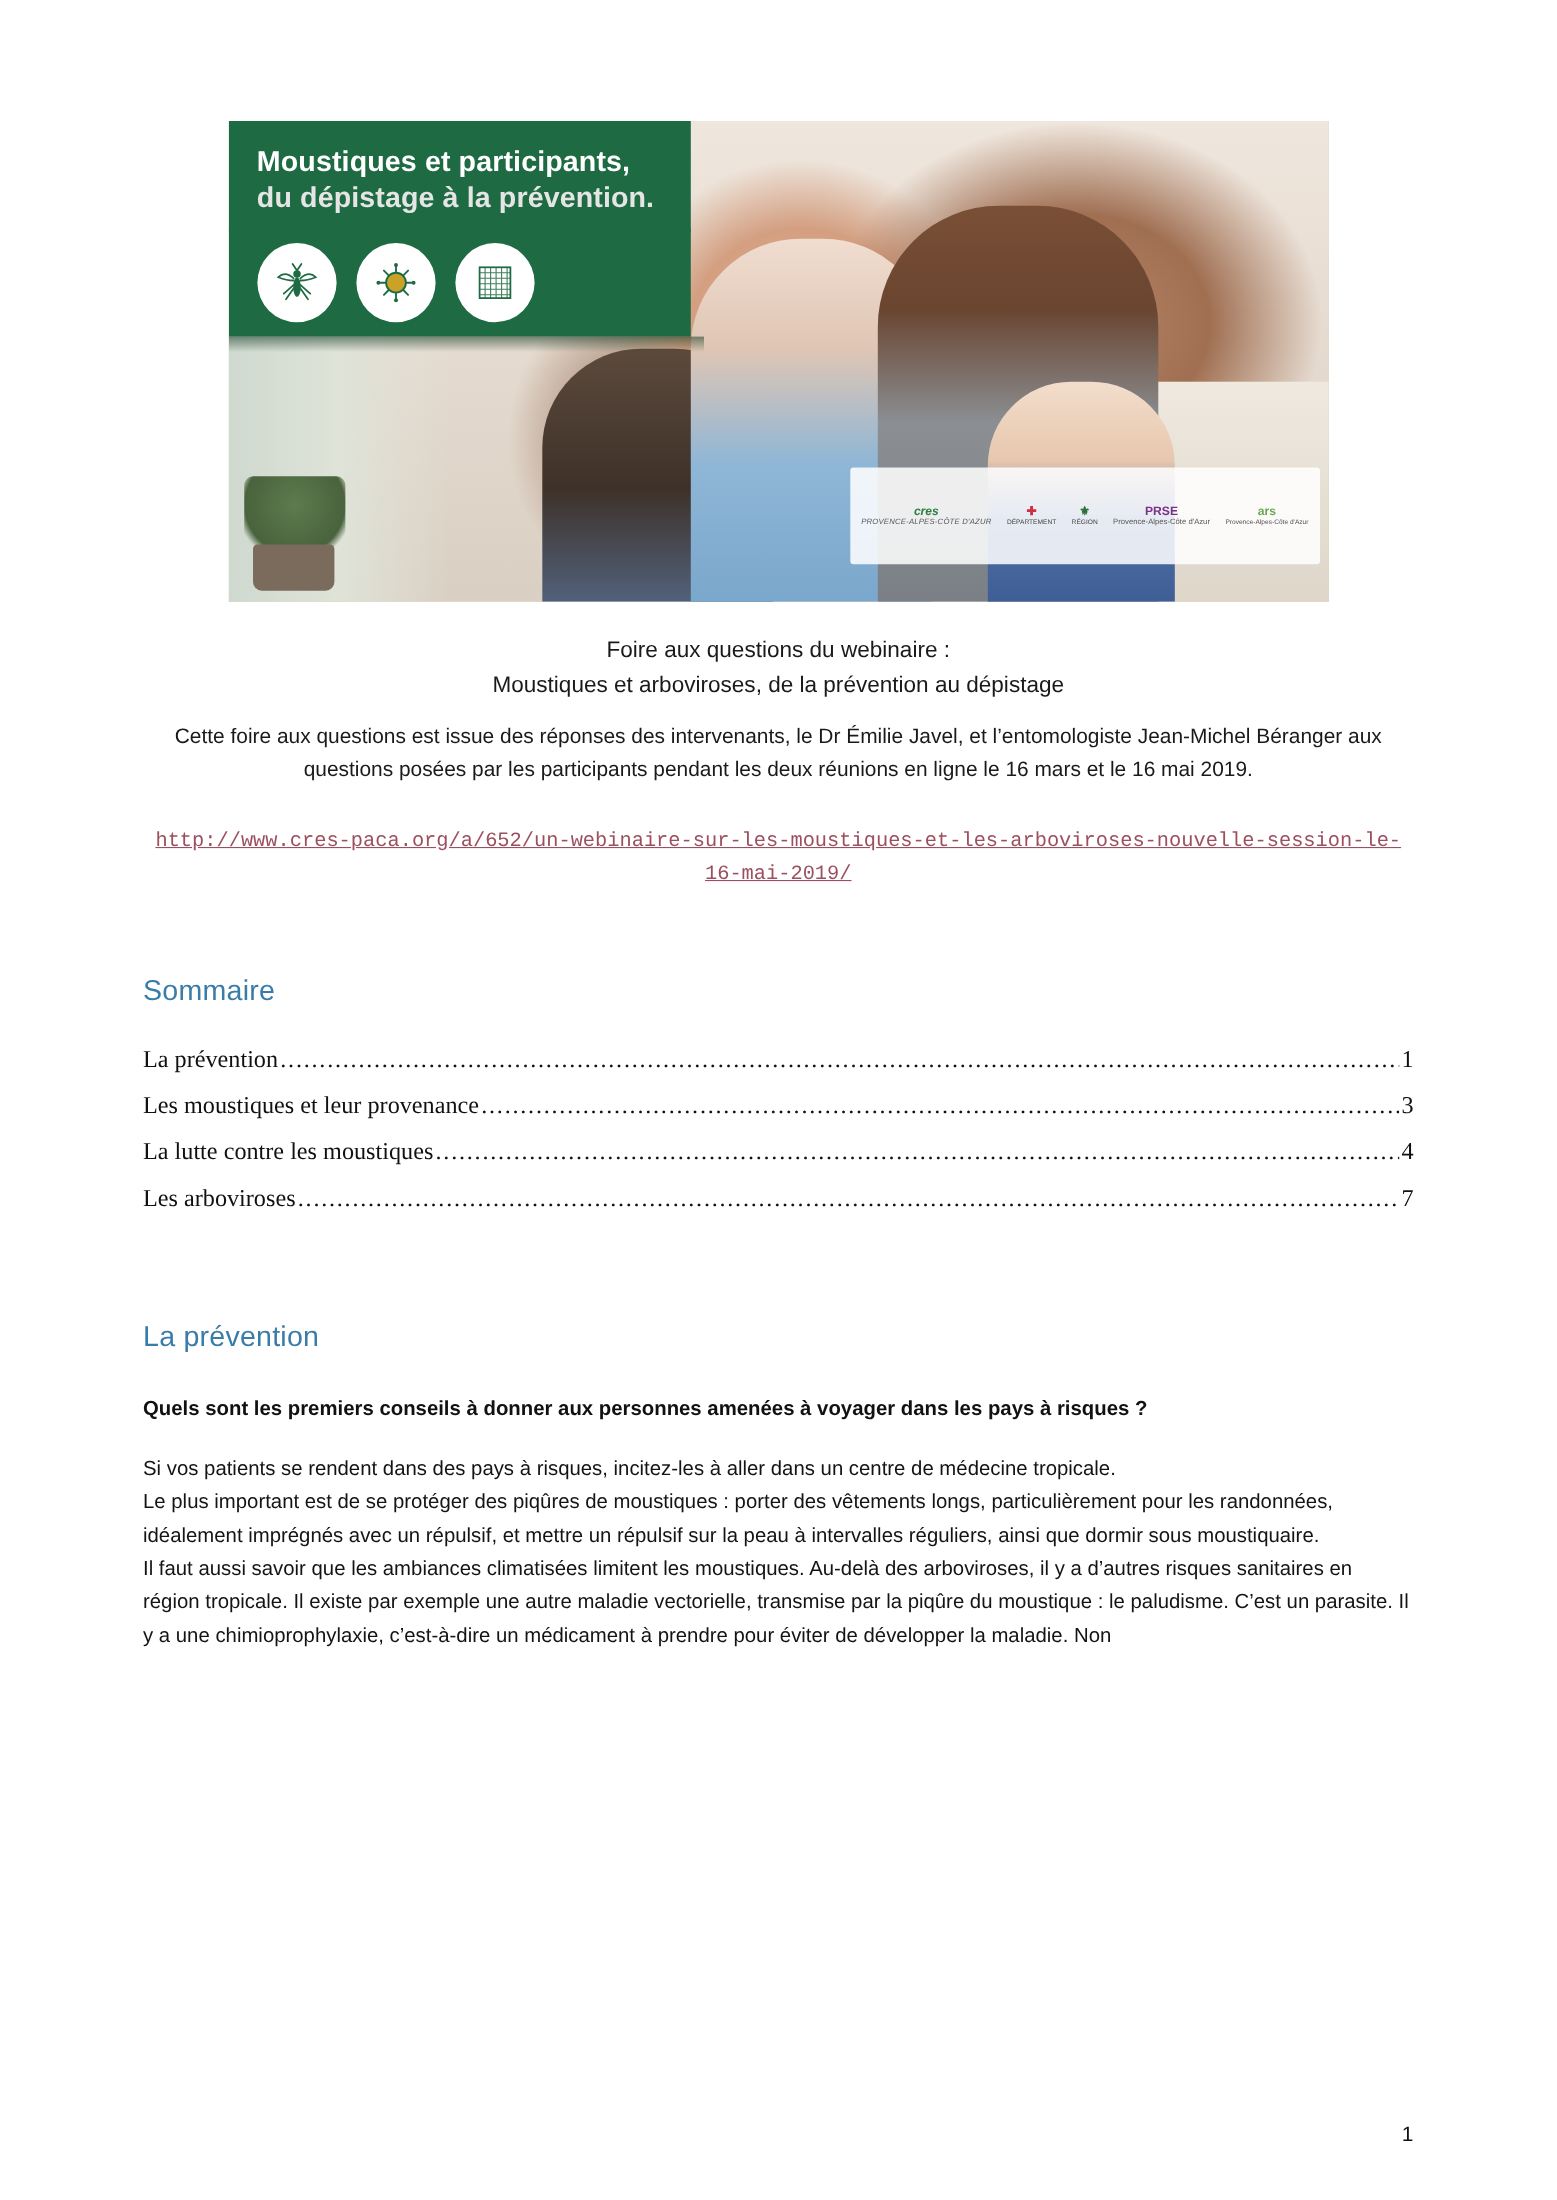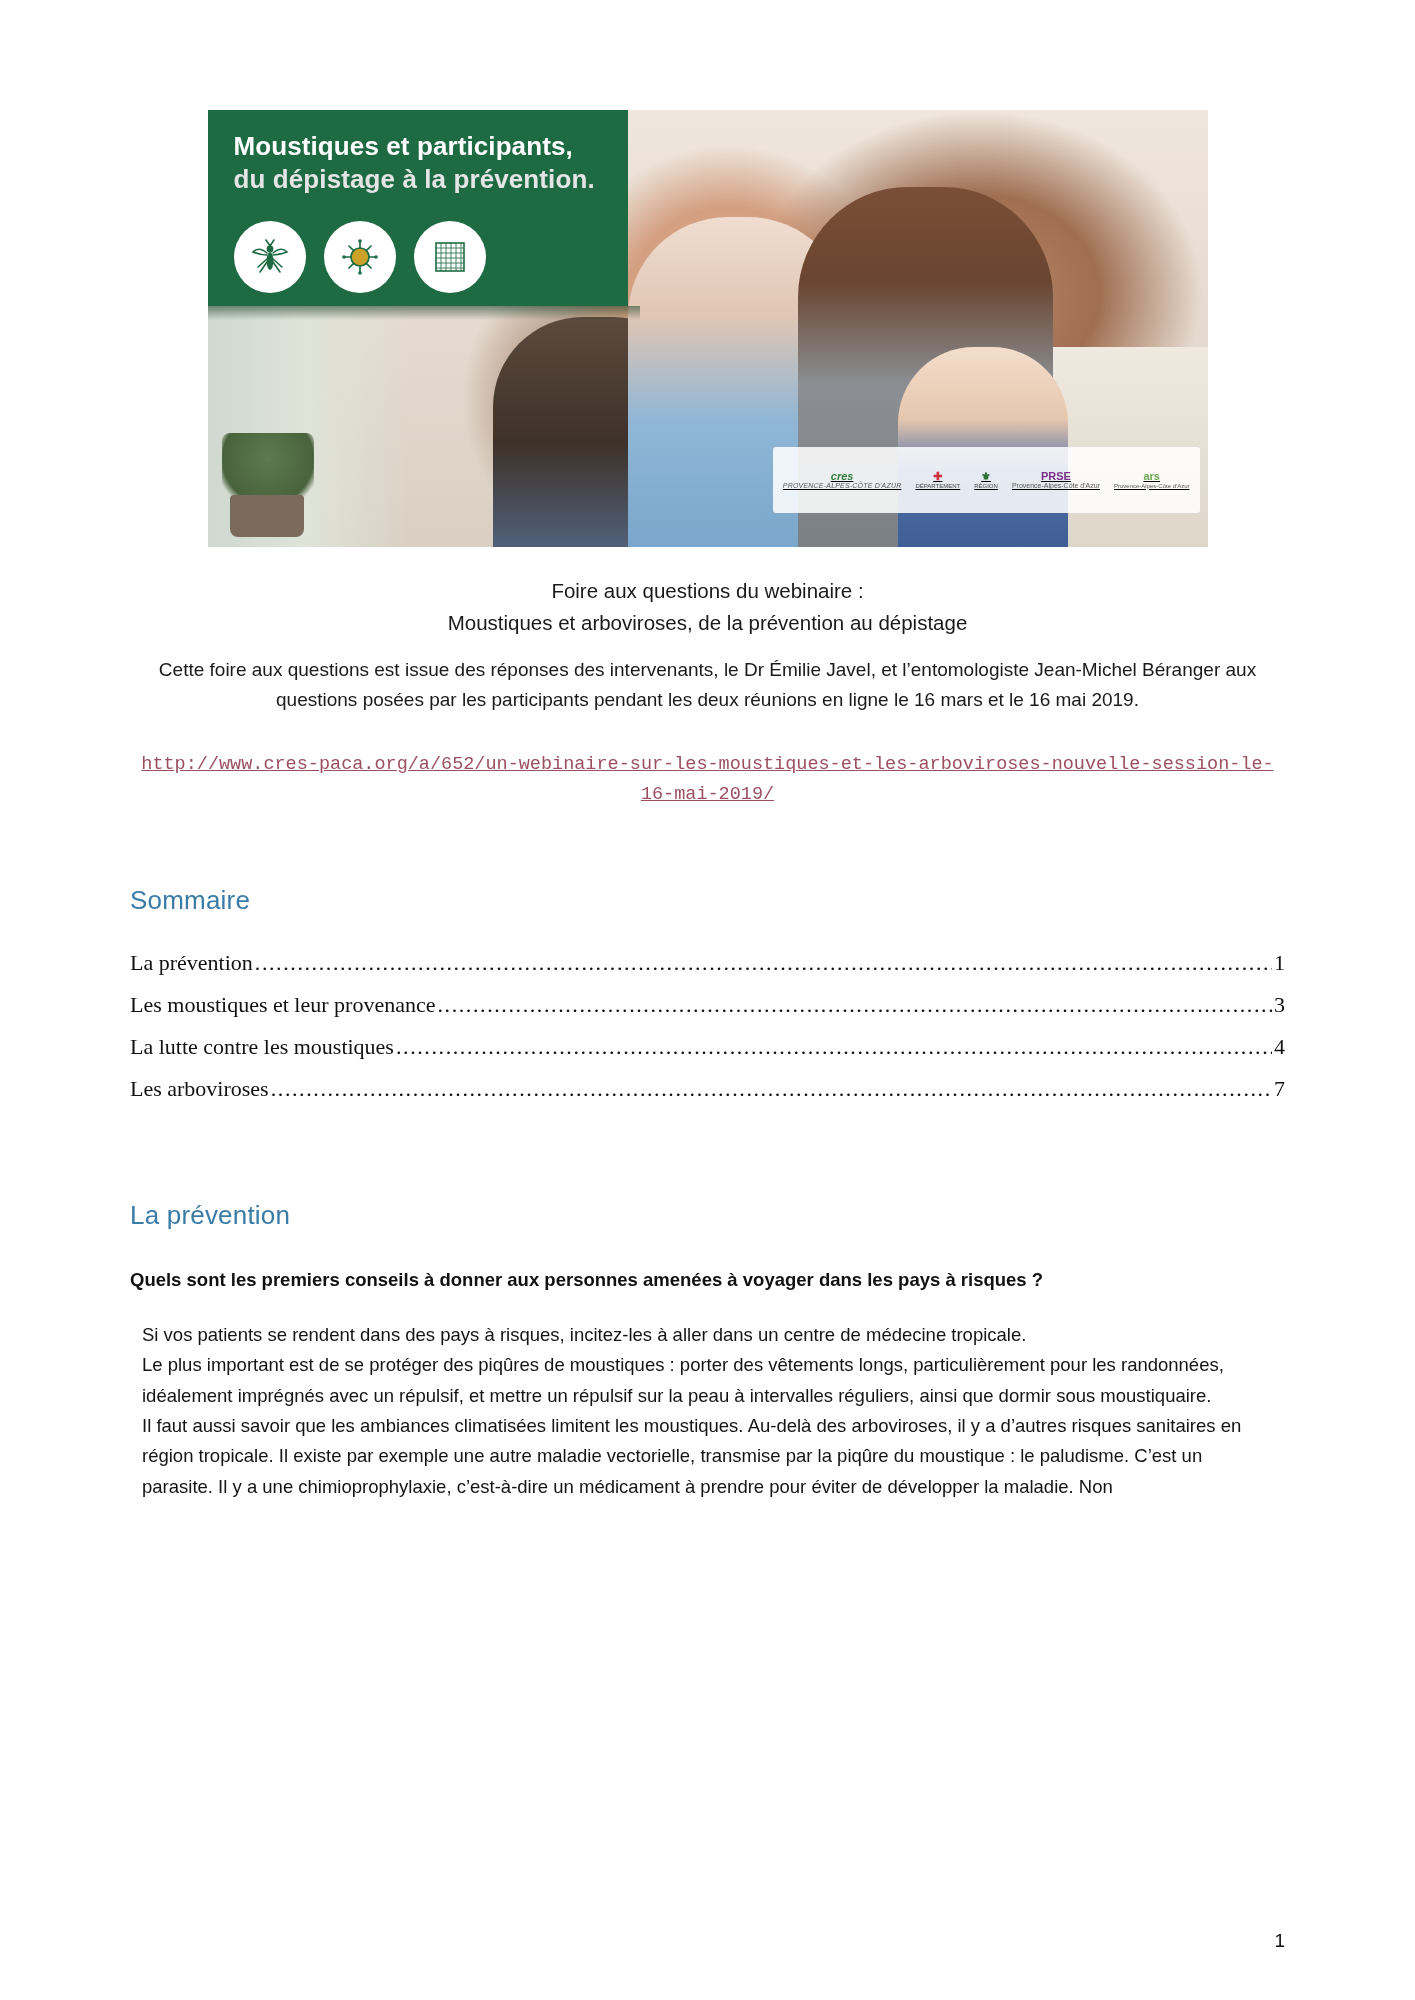--- a/index.html
+++ b/index.html
@@ -145,23 +145,22 @@
   }
 
   .logo-strip {
     position: absolute;
     right: 8px; bottom: 34px;
     height: 56px;
     display: flex;
     align-items: center;
     gap: 14px;
     background: rgba(255,255,255,.86);
-    padding: 5px 10px;
+    padding: 16px 10px;
     border-radius: 3px;
-    text-decoration: underline;
   }
   .logo-strip .lg { font-size: 11px; line-height: 1.05; text-align: center; }
   .logo-cres { color: #2f7d3f; font-weight: 700; font-size: 20px; font-style: italic; }
   .logo-cres small { display:block; font-size: 7px; font-weight: 400; color:#555; letter-spacing:.2px;}
   .logo-cross { color: #cf2e3e; font-size: 30px; font-weight: 700; line-height: .9;}
   .logo-cross small { display:block; font-size:6px; color:#444; font-weight:400;}
   .logo-ir { color:#2a6e34; font-size: 22px; font-weight:700;}
   .logo-ir small{display:block;font-size:6px;color:#444;font-weight:400;}
   .logo-prse { color:#7b2f86; font-weight:700; font-size: 22px;}
   .logo-prse small{display:block;font-size:7px;color:#555;font-weight:400;}
@@ -232,21 +231,21 @@
     font-weight: 700;
     color: #111;
     line-height: 1.5;
   }
   .body-text {
     margin-top: 26px;
     font-size: 18.5px;
     line-height: 1.64;
     color: #141414;
   }
-  .body-text p { margin: 12px; }
+  .body-text p { margin: 0; }
 
   .page-number {
     position: absolute;
     right: 130px;
     bottom: 48px;
     font-size: 19px;
     color: #111;
   }
 </style>
 </head>

